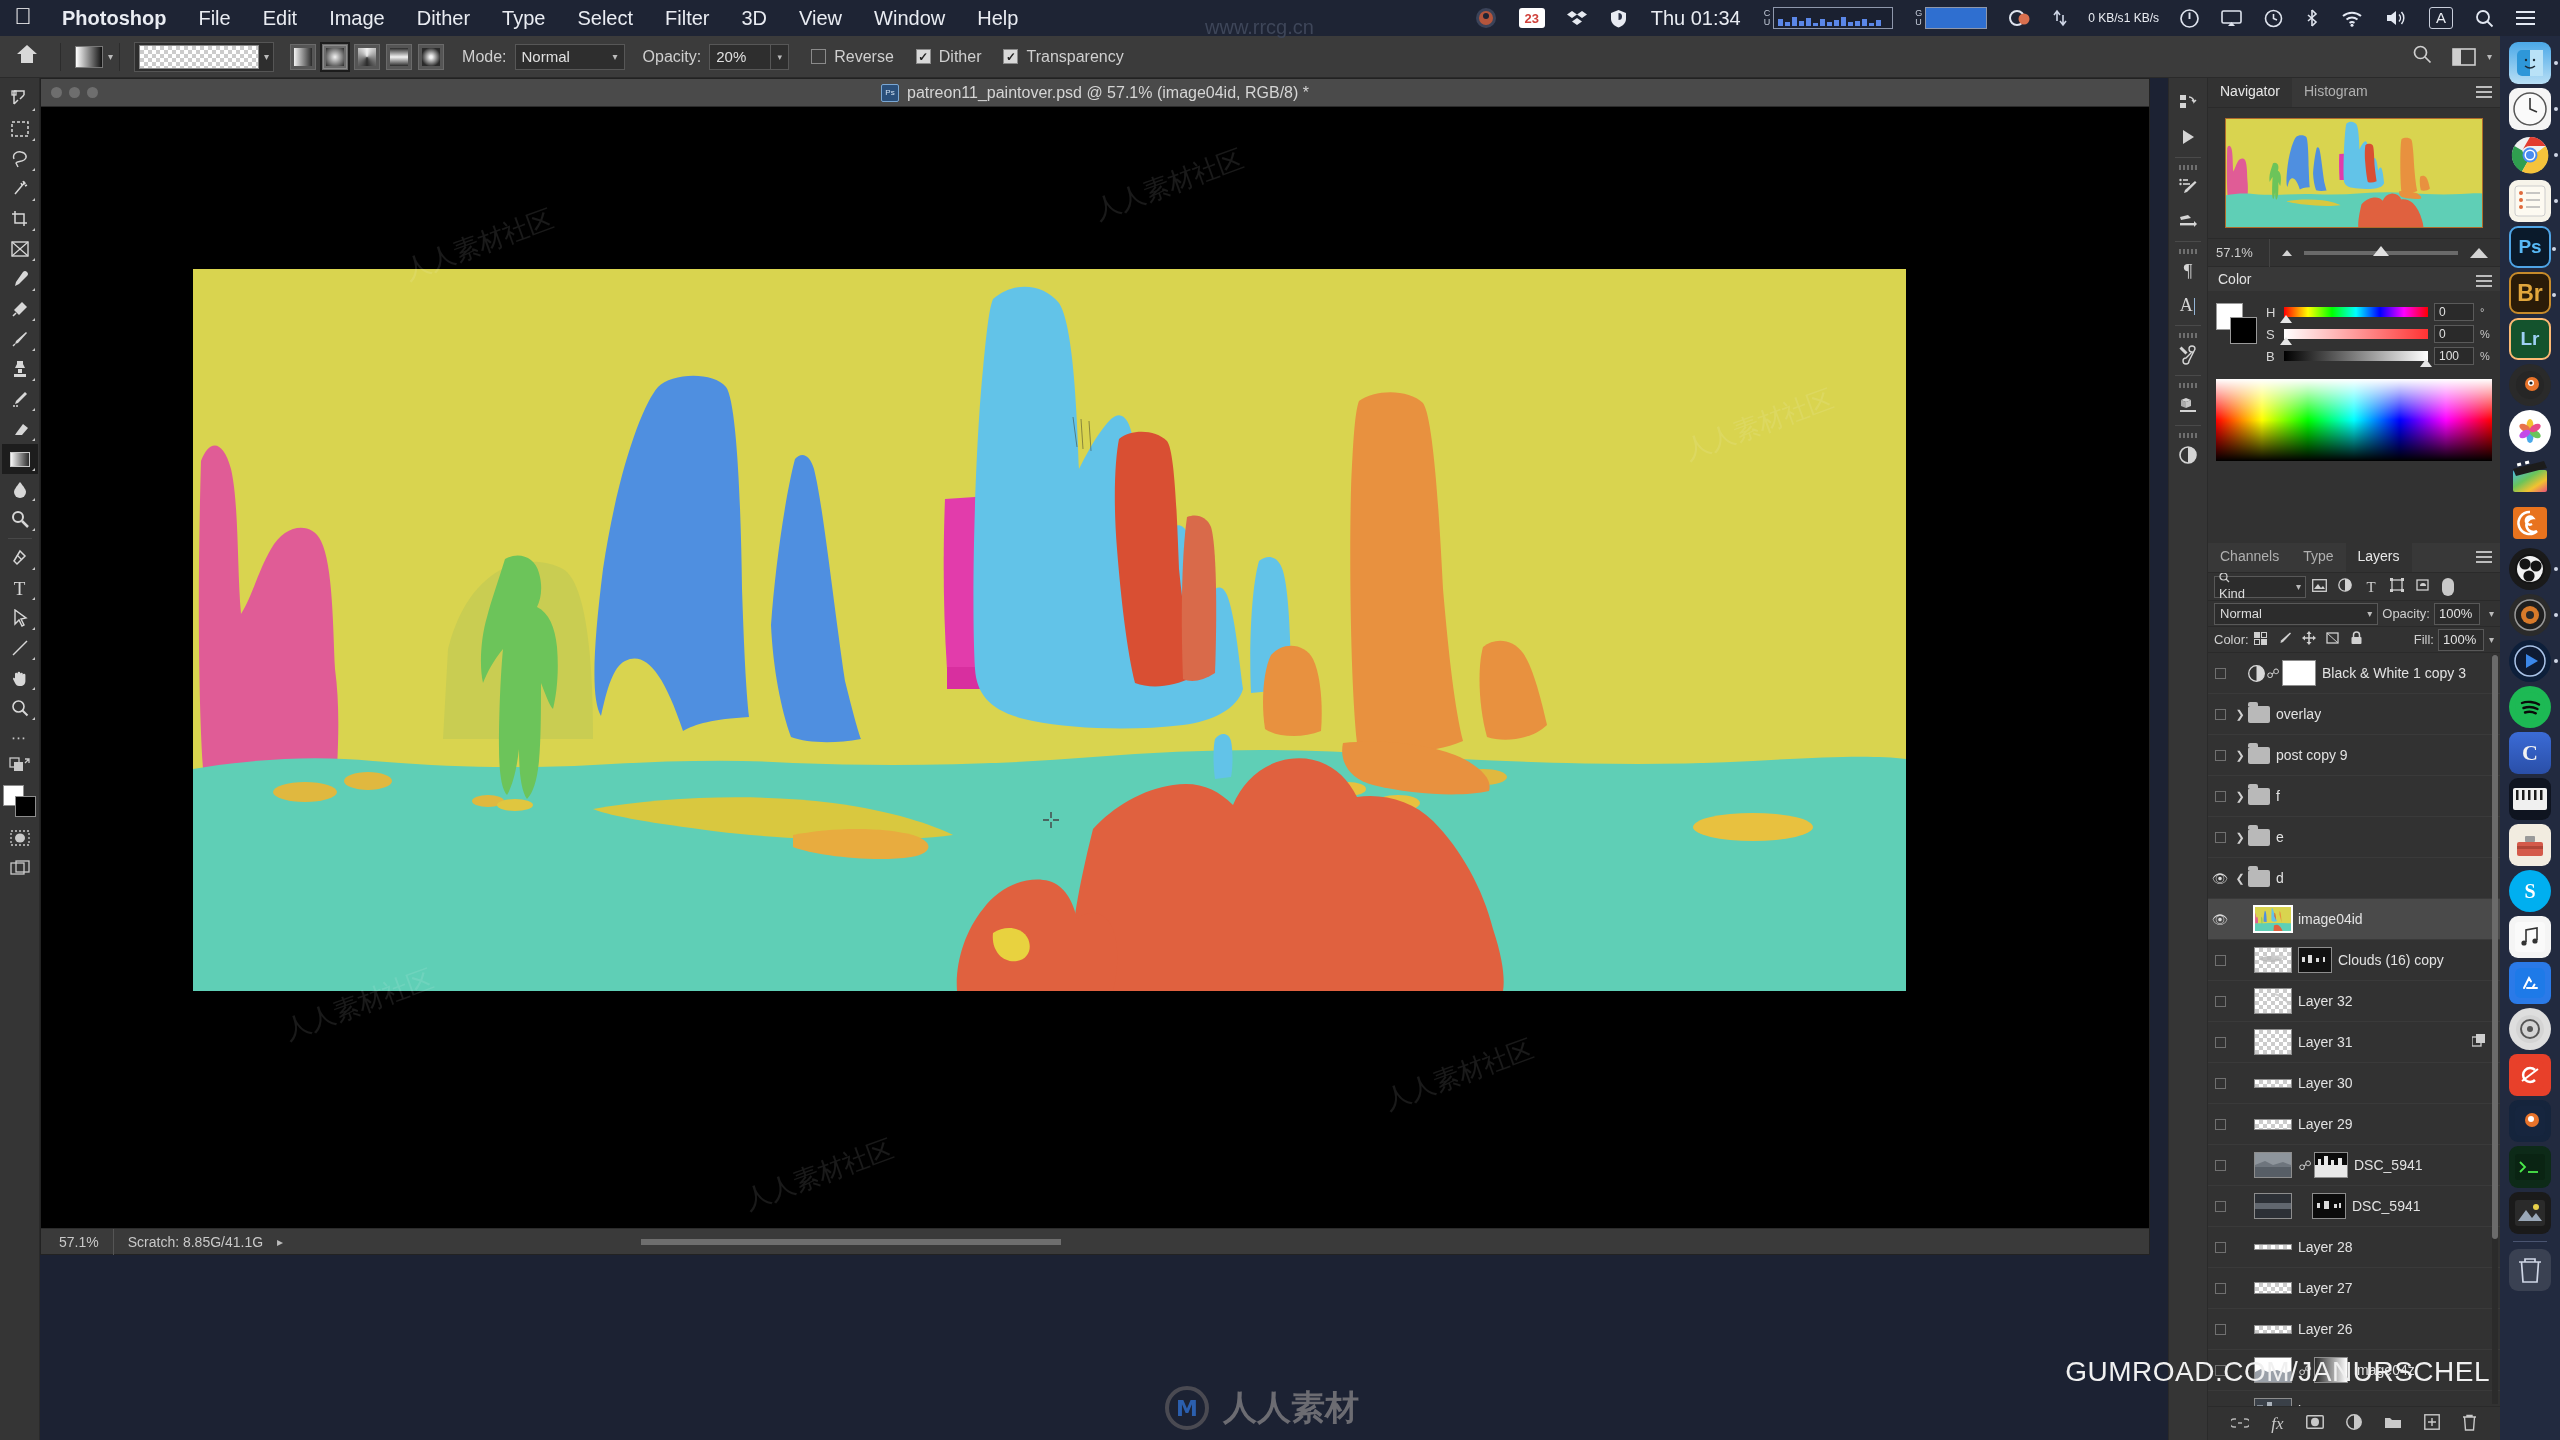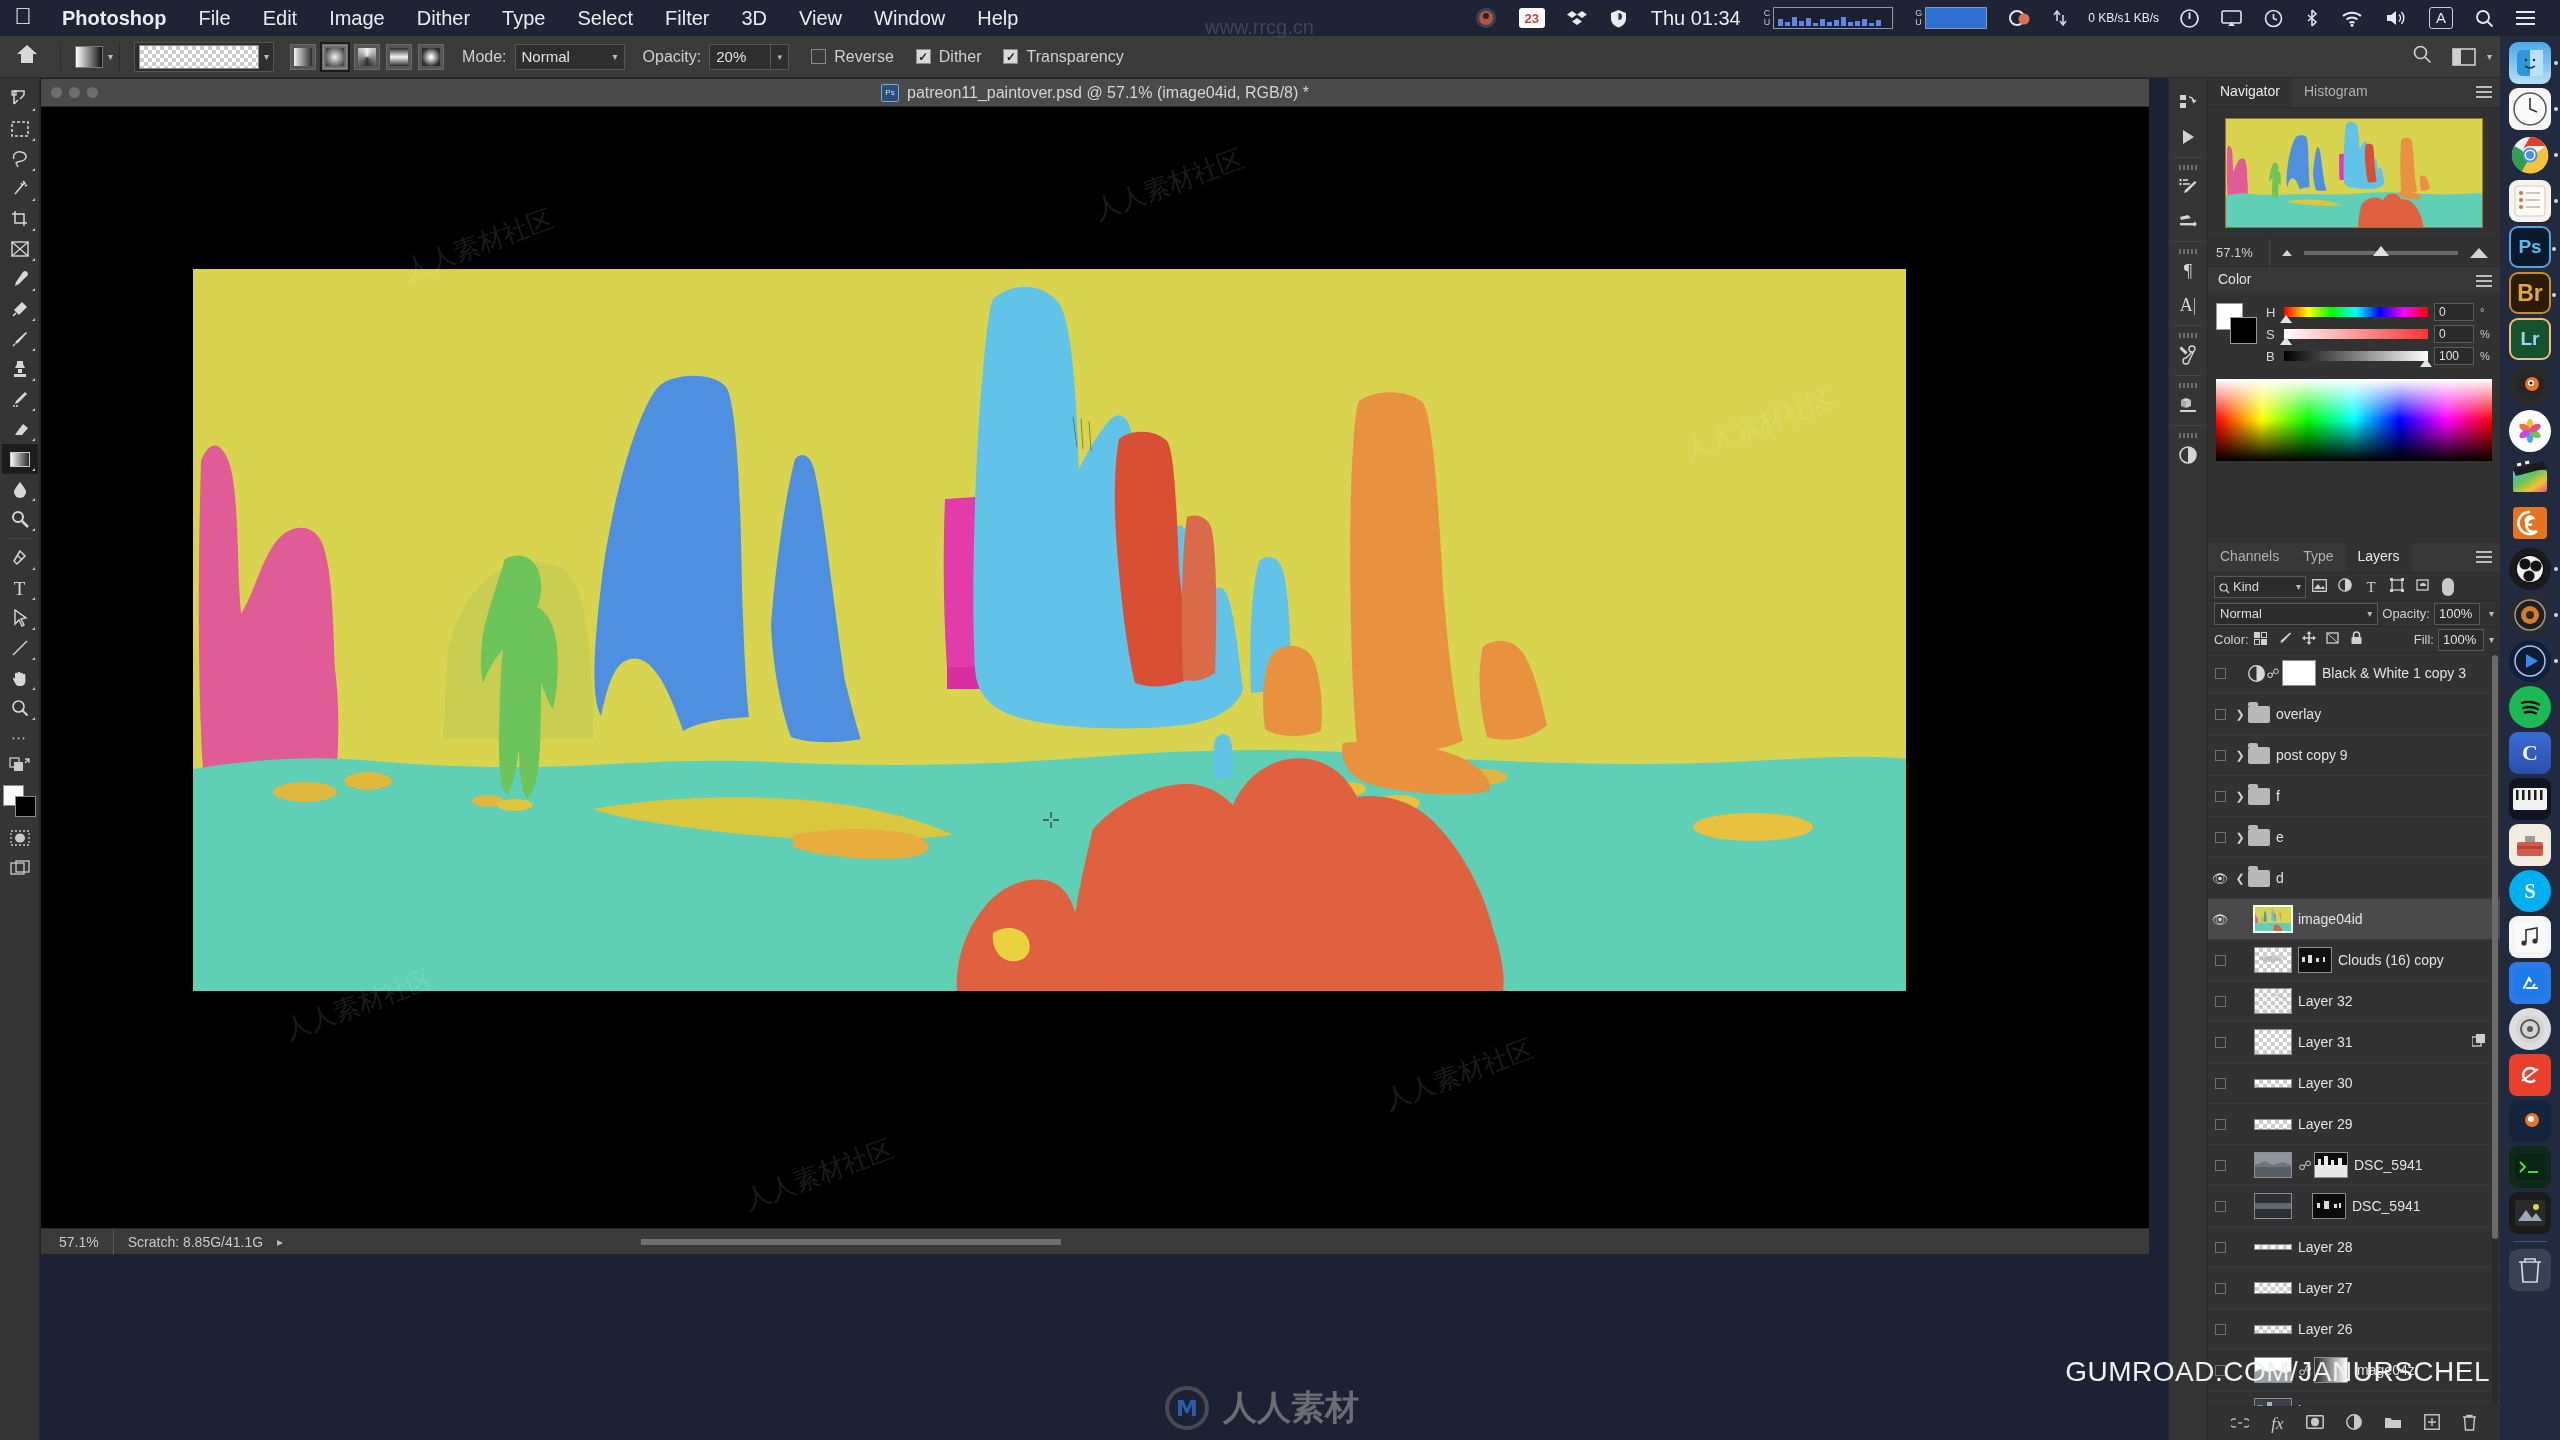--- a/index.html
+++ b/index.html
@@ -927,21 +927,21 @@
         <div class="ptab active">Layers</div>
         <div class="panel-menu">
             <i></i>
             <i></i>
             <i></i>
           </div>
       </div>
 
       <div class="lp-filter">
         <div class="kind-select">
-          <span style="display:flex;align-items:flex-end;gap:3px;">
+          <span style="display:flex;align-items:flex-start;gap:3px;flex-direction:column;">
             <svg width="11" height="11" viewBox="0 0 11 11">
                 <circle cx="4.5" cy="4.5" r="3.5" fill="none" stroke="#d0d0d0" stroke-width="1.2"></circle>
                 <path d="M7 7 L10 10" stroke="#d0d0d0" stroke-width="1.2"></path>
               </svg>
             <span>Kind</span>
           </span>
           <span class="caret">▾</span>
         </div>
         <span class="filter-ic">
           <svg width="15" height="13" viewBox="0 0 15 13">

